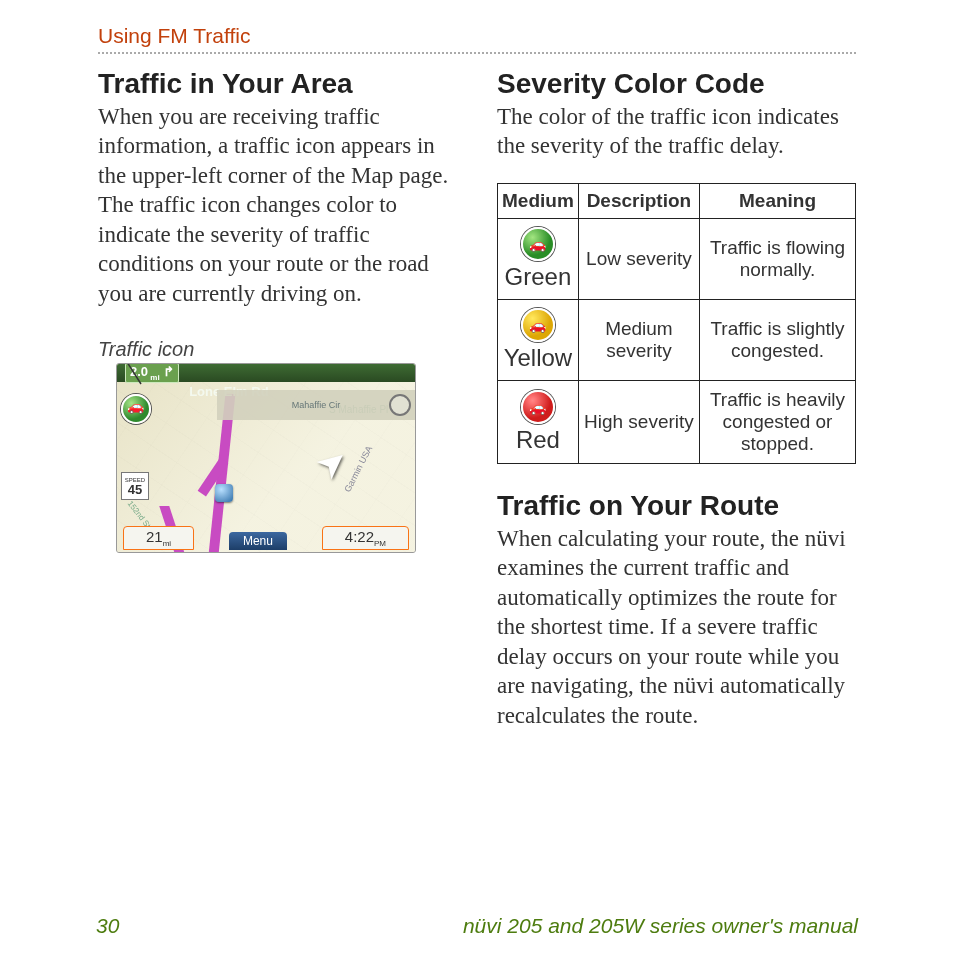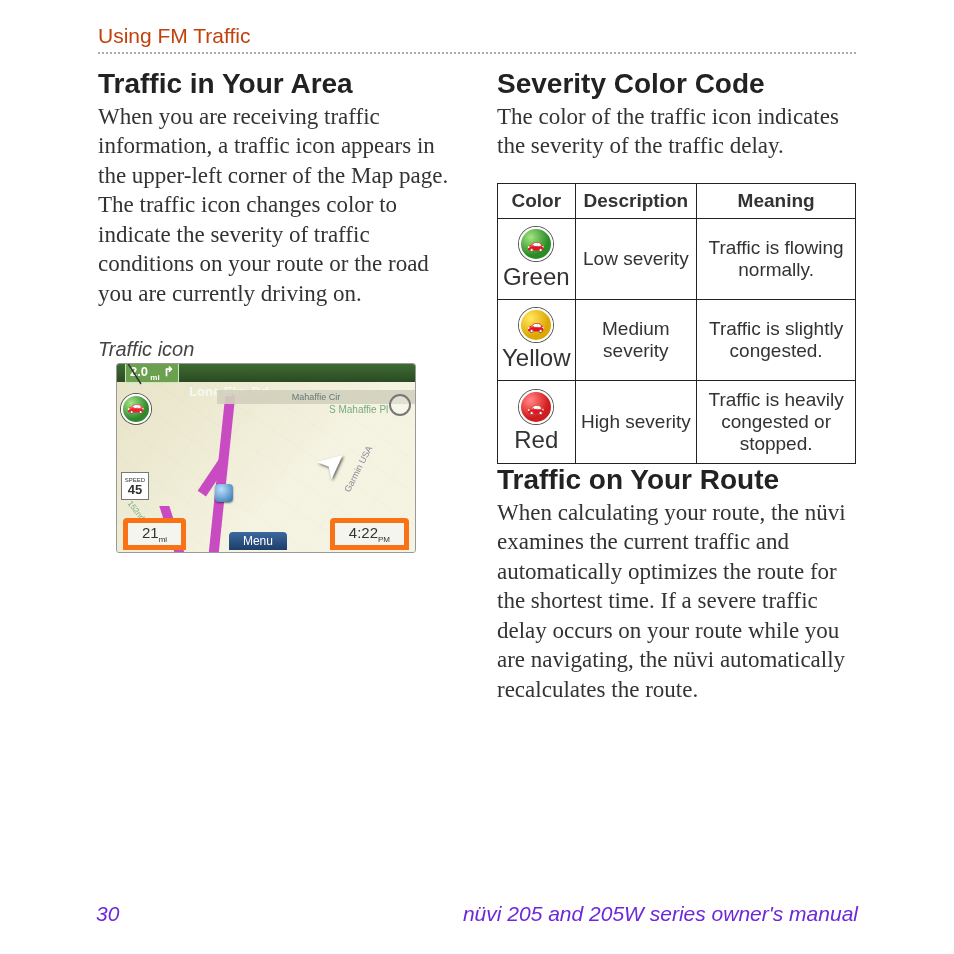--- a/index.html
+++ b/index.html
@@ -70,21 +70,21 @@
     display: flex; align-items: center; gap: 10px;
     padding-left: 8px; color: #fff; font-size: 13px;
     font-weight: bold;
   }
   .dist-box {
     background: #6aa04e; border: 1px solid #cce9bd;
     padding: 0 4px; border-radius: 2px;
   }
   .road-name { font-size: 13px; font-weight: bold; color:#f4f9ef;margin-top:36px; }
   .sub-bar {
-    position: absolute; top: 26px; left: 100px; right: 0; height: 14px;
+    position: absolute; top: 26px; left: 100px; right: 0; height: 30px;
     background: rgba(210,208,188,0.9); color:#677; font-size: 9px;
     display:flex; align-items:center; justify-content:center;
   }
   .route-line {
     position: absolute;
     left: 100px; top: 30px; width: 10px; height: 160px;
     background: #c84bc2;
     transform: skewX(-6deg);
   }
   .route-turn {
@@ -130,22 +130,22 @@
   }
   .mahaffie {
     position:absolute; left:212px; top:40px; font-size:10px; color:#7a8;
   }
   .bottom-bar {
     position:absolute; left:0; right:0; bottom:0; height:26px;
     display:flex; justify-content:space-between; align-items:flex-end;
     padding:0 6px 2px;
   }
   .info-pill {
-    background:#f5f5ef; border:5px solid #f97316; border-radius:4px 4px 0 0;
-    padding:1px 14px; font-size:15px; font-family: Arial; color:#333;
+    background:#f5f5ef; border:1px solid #f97316; border-radius:4px 4px 0 0;
+    padding:1px 22px; font-size:15px; font-family: Arial; color:#333;
   }
   .menu-btn {
     background: linear-gradient(#3c68a0,#1d3e68); color:#fff; font-size:12px;
     padding:2px 14px; border-radius:4px 4px 0 0;
   }
   .right-circle {
     position:absolute; right:4px; top:30px; width:22px; height:22px;
     border:2px solid #777; border-radius:50%; background:rgba(255,255,255,0.3);
   }
 
@@ -176,28 +176,28 @@
     margin: 0 auto 2px;
     display:flex; align-items:center; justify-content:center;
     font-size: 16px; filter: saturate(1.1);
   }
   .sev-green  { background: radial-gradient(circle at 32% 28%, #a7e488, #2f8a2d 60%); }
   .sev-yellow { background: radial-gradient(circle at 32% 28%, #ffe96a, #d8a714 60%); }
   .sev-red    { background: radial-gradient(circle at 32% 28%, #ff8a8a, #c21f1f 60%); }
   .sev-icon::after { content:"🚗"; font-size:14px; filter: brightness(1.6) grayscale(0.2);}
   .footer {
     position: absolute;
-    bottom: 28px;
+    bottom: 16px;
     left: 96px;
     right: 96px;
     display: flex; justify-content: space-between;
     font-family: Arial, sans-serif; font-style: italic;
-    font-size: 21px; color: #6d28d9;
-  }
-  h2.route { }
+    font-size: 21px; color: #4d7c0f;
+  }
+  h2.route { margin-top: 26px; }
 </style>
 </head>
 <body>
 
 <div class="header-line">Using FM Traffic</div>
 
 <div class="columns">
 
   <div class="col">
     <h2>Traffic in Your Area</h2>
@@ -239,21 +239,21 @@
     </div>
   </div>
 
   <div class="col">
     <h2>Severity Color Code</h2>
     <p class="para">The color of the traffic icon indicates the severity of the traffic delay.</p>
 
     <table>
       <thead>
         <tr>
-          <th>Color</th>
+          <th>Medium</th>
           <th>Description</th>
           <th>Meaning</th>
         </tr>
       </thead>
       <tbody>
         <tr>
           <td class="color-cell">
             <div class="sev-icon sev-green"></div>
             <span>Green</span>
           </td>

